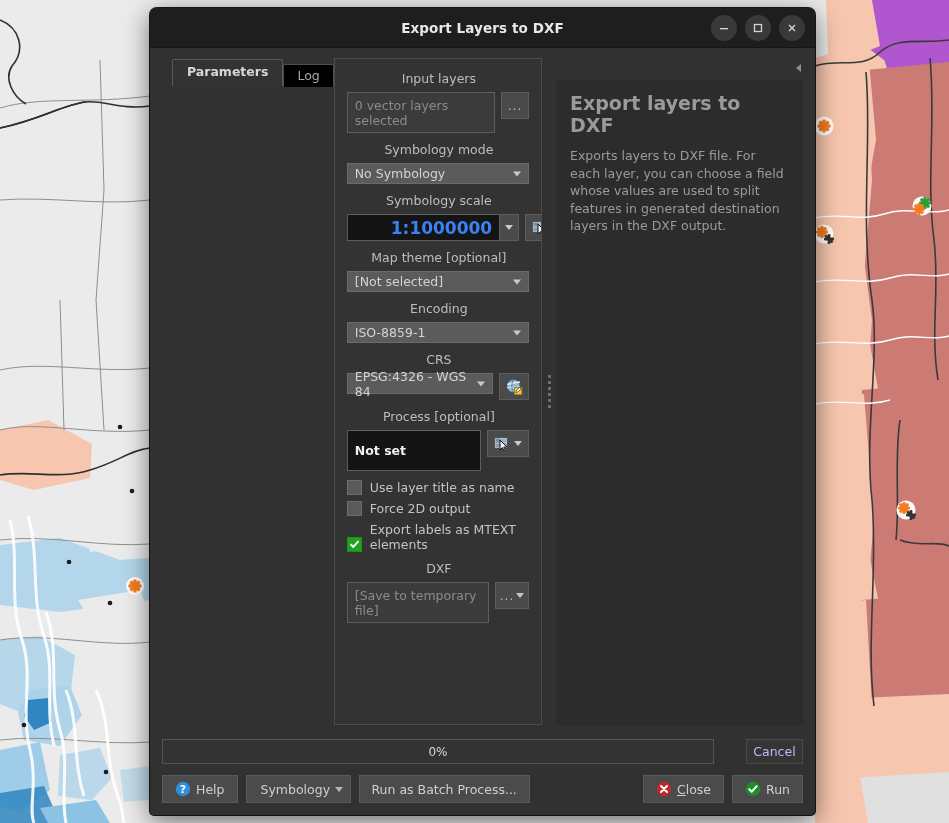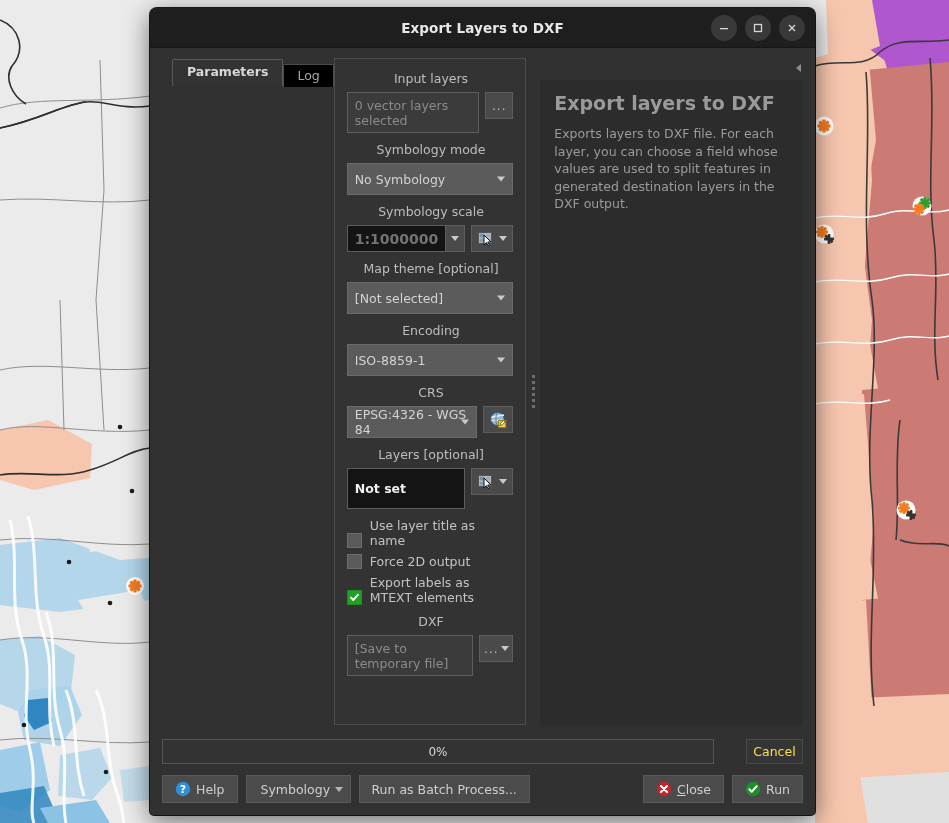--- a/index.html
+++ b/index.html
@@ -92,40 +92,40 @@
     display: flex; align-items: center; padding: 0 7px;
     font-family: inherit;
   }
   .lineedit.dark {
     background: #141414; border: 1px solid #5d5d5d; color: #efefef; font-weight: bold;
   }
   .lineedit.placeholder { color: #8b8b8b; }
 
   
   .combo {
-    flex: 1 1 auto; height: 32px;
+    flex: 1 1 auto; height: 21px;
     background: #5b5b5b; border: 1px solid #6b6b6b;
     color: #d3d3d3; font-size: 12.5px;
     display: flex; align-items: center; padding: 0 7px;
     position: relative; cursor: pointer;
   }
   .combo .arrow {
     position: absolute; right: 7px; top: 50%; transform: translateY(-50%);
     width: 0; height: 0;
     border-left: 4px solid transparent; border-right: 4px solid transparent;
     border-top: 5px solid #c9c9c9;
   }
   
   .combo-edit {
     flex: 1 1 auto; height: 27px; display: flex; align-items: stretch;
     border: 1px solid #5d5d5d; background: #141414;
   }
   .combo-edit .val {
     flex: 1 1 auto; display: flex; align-items: center; padding: 0 7px;
-    color: #737373; font-size: 14px; font-weight: bold;
+    color: #3b82f6; font-size: 17px; font-weight: bold; margin-left: 36px;
   }
   .combo-edit .dropbtn {
     width: 19px; background: #4a4a4a; border-left: 1px solid #5d5d5d;
     display: flex; align-items: center; justify-content: center;
   }
   .combo-edit .dropbtn i {
     width: 0; height: 0; display: block;
     border-left: 4px solid transparent; border-right: 4px solid transparent;
     border-top: 5px solid #c9c9c9;
   }
@@ -192,21 +192,21 @@
   #progress-row { display: flex; gap: 6px; margin-bottom: 11px; }
   #progressbar {
     flex: 1 1 auto; height: 25px;
     border: 1px solid #555; background: #333;
     display: flex; align-items: center; justify-content: center;
     color: #d8d8d8; font-size: 12px;
   }
   #cancel-btn {
     flex: 0 0 auto; width: 57px; height: 25px;
     border: 1px solid #4a4a4a; background: #353535;
-    color: #fde047; font-size: 12.5px;
+    color: #c4b5fd; font-size: 12.5px;
     display: flex; align-items: center; justify-content: center; margin-left: 26px;
   }
   #btn-row { display: flex; align-items: center; gap: 8px; }
   .btn {
     height: 28px; background: #4b4b4b; border: 1px solid #595959;
     color: #cfcfcf; font-size: 12.5px; cursor: pointer;
     display: flex; align-items: center; justify-content: center;
     gap: 5px; padding: 0 12px; font-family: inherit;
   }
   .btn .bicon { display: flex; align-items: center; }
@@ -484,21 +484,21 @@
                 <path d="M2.1,9.6 C5,8.8 7.4,10 10,9.4 C12,8.9 13.6,9.6 15,9.2" fill="none" stroke="#cfe0ea" stroke-width="1.4"></path>
                 <path d="M8.5,1.4 C6.4,4 6.4,12 8.5,14.6" fill="none" stroke="#4c6f8c" stroke-width=".8"></path>
                 <rect x="9.6" y="9.6" width="7.2" height="7" fill="#f3d24a" stroke="#9a7a14" stroke-width="1"></rect>
                 <path d="M11,14.6 L11.6,12.2 L14.6,9.6 L16.2,11 L13.2,13.8 Z" fill="#fff" stroke="#5c4a0a" stroke-width=".8"></path>
               </svg>
             </div>
           </div>
         </div>
 
         <div class="field-row">
-          <div class="field-label">Layers [optional]</div>
+          <div class="field-label">Process [optional]</div>
           <div class="row-h">
             <div class="lineedit dark">Not set</div>
             <div class="tbtn with-caret">
               <svg width="16" height="14" viewBox="0 0 16 14">
                 <rect x="0.5" y="0.5" width="13" height="11" fill="#b8c6d2" stroke="#4a5560"></rect>
                 <rect x="1.5" y="1.5" width="5" height="4" fill="#7e8f9d"></rect>
                 <rect x="7.5" y="1.5" width="5" height="4" fill="#9fb0bd"></rect>
                 <rect x="1.5" y="6.5" width="11" height="4" fill="#8c9ba8"></rect>
                 <path d="M6,3 L6,13 L8.4,10.6 L10,13.6 L11.4,12.8 L9.8,10 L13,10 Z" fill="#f5f5f5" stroke="#111" stroke-width="1"></path>
               </svg>

